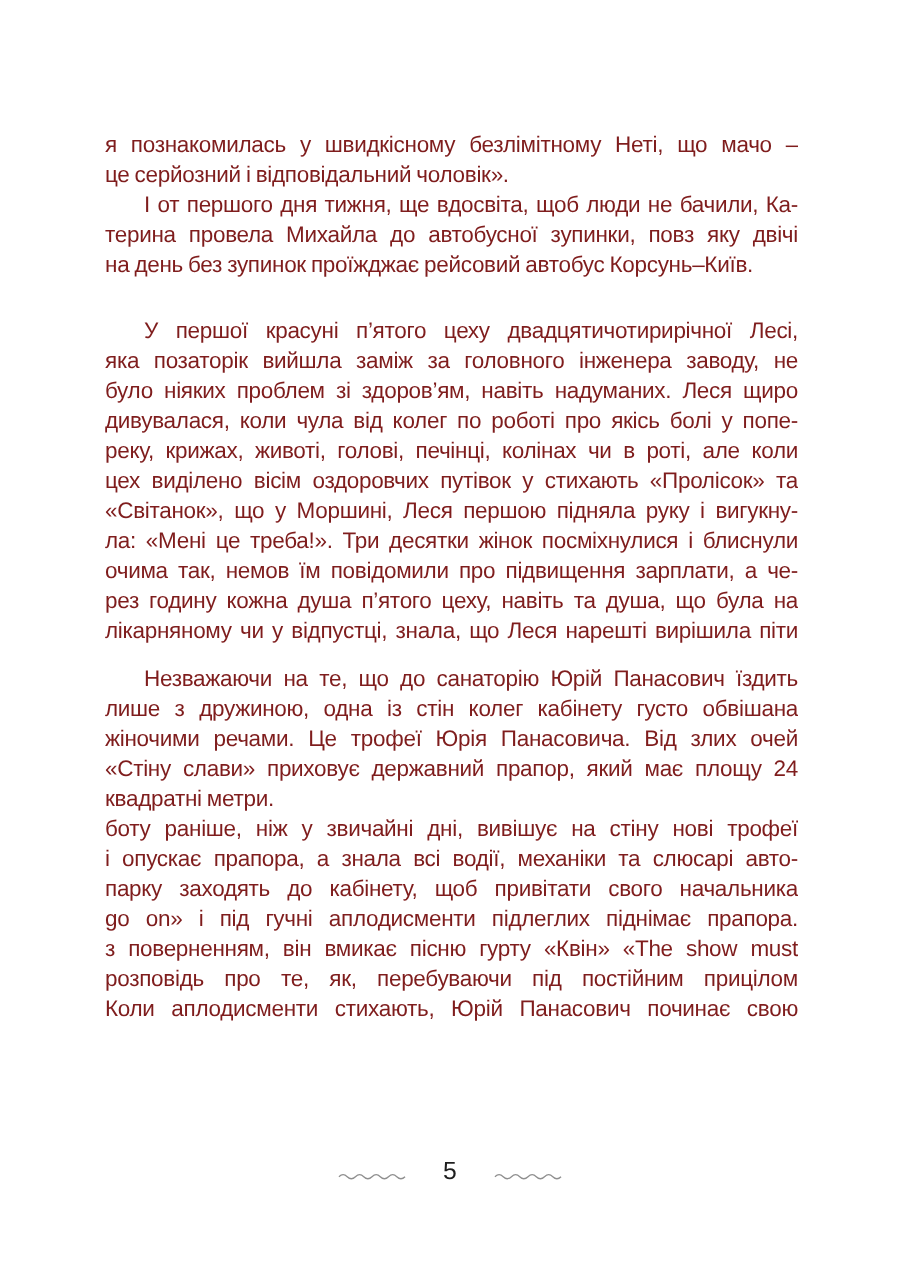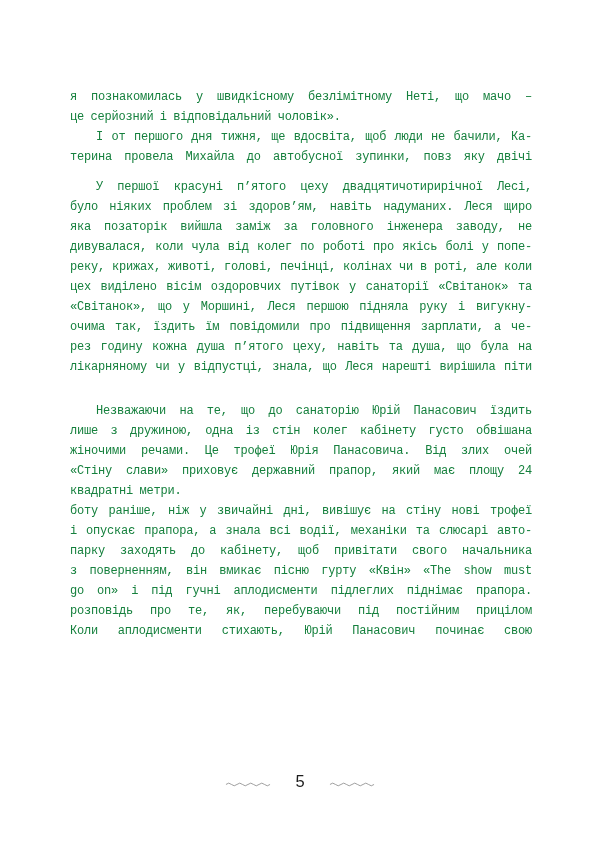--- a/index.html
+++ b/index.html
@@ -13,29 +13,28 @@
     height: 852px;
     background: #ffffff;
     font-family: "Liberation Sans", sans-serif;
     overflow: hidden;
   }
   .text-block {
     position: absolute;
     left: 70px;
     top: 87px;
     width: 462px;
-    color: #15803d;
-    font-size: 12px;
+    color: #7f1d1d;
+    font-size: 15px;
     letter-spacing: -0.2px;
     word-spacing: -0.6px;
-    font-family: Liberation Mono, monospace;
   }
   .para { margin: 0; }
-  .para.half-line { margin-top: 10px; }
-  .para.full-line { margin-top: 24px; }
+  .para.half-line { margin-top: 24px; }
+  .para.full-line { margin-top: 12px; }
   .line {
     height: 20px;
     line-height: 20px;
     text-align: justify;
     text-align-last: justify;
     overflow: hidden;
     white-space: normal;
   }
   .line.last { text-align-last: left; }
   .line.indent { text-indent: 26px; }
@@ -66,46 +65,48 @@
 <div class="page">
 
   <div class="text-block">
       <div class="para none">
         <div class="line">я познакомилась у швидкісному безлімітному Неті, що мачо –</div>
         <div class="line last">це серйозний і відповідальний чоловік».</div>
       </div>
       <div class="para none">
         <div class="line indent">І от першого дня тижня, ще вдосвіта, щоб люди не бачили, Ка-</div>
         <div class="line">терина провела Михайла до автобусної зупинки, повз яку двічі</div>
+        <div class="line last">на день без зупинок проїжджає рейсовий автобус Корсунь–Київ.</div>
       </div>
       <div class="para half-line">
         <div class="line indent">У першої красуні п’ятого цеху двадцятичотирирічної Лесі,</div>
+        <div class="line">яка позаторік вийшла заміж за головного інженера заводу, не</div>
         <div class="line">було ніяких проблем зі здоров’ям, навіть надуманих. Леся щиро</div>
-        <div class="line">яка позаторік вийшла заміж за головного інженера заводу, не</div>
         <div class="line">дивувалася, коли чула від колег по роботі про якісь болі у попе-</div>
         <div class="line">реку, крижах, животі, голові, печінці, колінах чи в роті, але коли</div>
-        <div class="line">цех виділено вісім оздоровчих путівок у санаторії «Світанок» та</div>
+        <div class="line">цех виділено вісім оздоровчих путівок у стихають «Пролісок» та</div>
         <div class="line">«Світанок», що у Моршині, Леся першою підняла руку і вигукну-</div>
-        <div class="line">очима так, їздить їм повідомили про підвищення зарплати, а че-</div>
+        <div class="line">ла: «Мені це треба!». Три десятки жінок посміхнулися і блиснули</div>
+        <div class="line">очима так, немов їм повідомили про підвищення зарплати, а че-</div>
         <div class="line">рез годину кожна душа п’ятого цеху, навіть та душа, що була на</div>
         <div class="line">лікарняному чи у відпустці, знала, що Леся нарешті вирішила піти</div>
       </div>
       <div class="para full-line">
         <div class="line indent">Незважаючи на те, що до санаторію Юрій Панасович їздить</div>
         <div class="line">лише з дружиною, одна із стін колег кабінету густо обвішана</div>
         <div class="line">жіночими речами. Це трофеї Юрія Панасовича. Від злих очей</div>
         <div class="line">«Стіну слави» приховує державний прапор, який має площу 24</div>
         <div class="line last">квадратні метри.</div>
       </div>
       <div class="para none">
         <div class="line">боту раніше, ніж у звичайні дні, вивішує на стіну нові трофеї</div>
         <div class="line">і опускає прапора, а знала всі водії, механіки та слюсарі авто-</div>
         <div class="line">парку заходять до кабінету, щоб привітати свого начальника</div>
+        <div class="line">go on» і під гучні аплодисменти підлеглих піднімає прапора.</div>
         <div class="line">з поверненням, він вмикає пісню гурту «Квін» «The show must</div>
-        <div class="line">go on» і під гучні аплодисменти підлеглих піднімає прапора.</div>
         <div class="line">розповідь про те, як, перебуваючи під постійним прицілом</div>
         <div class="line">Коли аплодисменти стихають, Юрій Панасович починає свою</div>
       </div>
     </div>
 
   <div class="footer">
     <svg class="ornament" width="46" height="7" viewBox="0 0 48 7">
       <path d="M1 4.5 q2.9 -2.8 5.75 0 t5.75 0 t5.75 0 t5.75 0 t5.75 0 t5.75 0 t5.75 0 t5.75 0" fill="none" stroke-width="0.9" stroke="#8f8f8f"></path>
     </svg>
     <span class="page-number">5</span>

